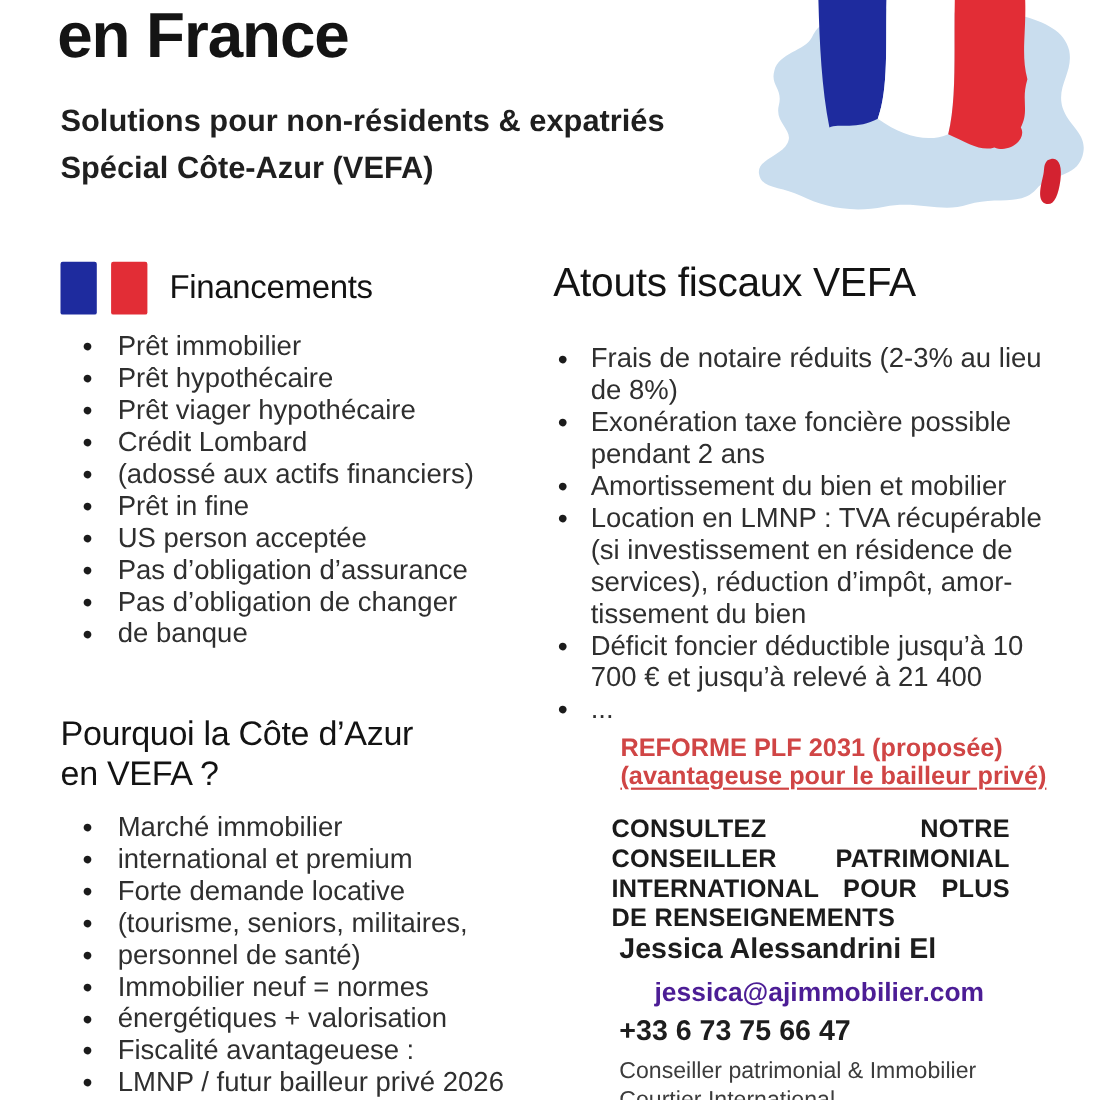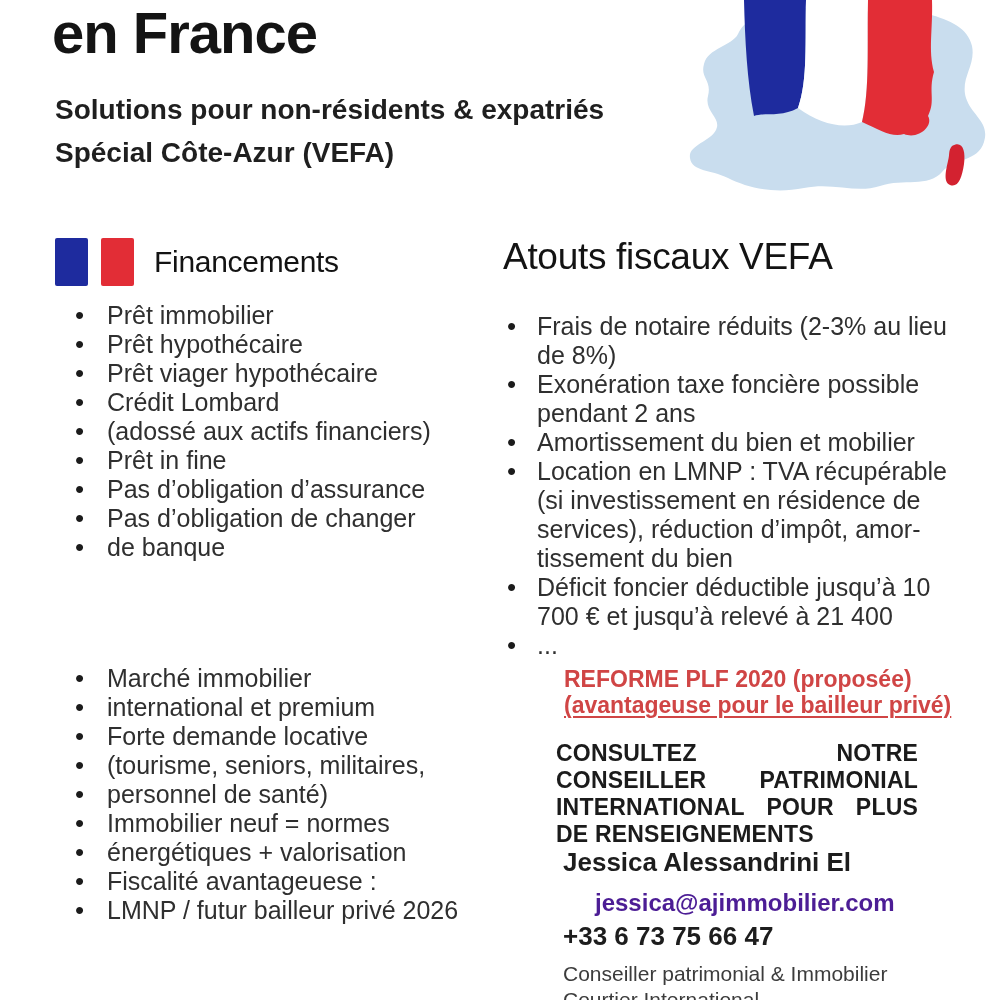--- a/index.html
+++ b/index.html
@@ -83,54 +83,59 @@
     </span>
     <h2 class="sec">Financements</h2>
   </div>
   <ul class="blist">
     <li>Prêt immobilier</li>
     <li>Prêt hypothécaire</li>
     <li>Prêt viager hypothécaire</li>
     <li>Crédit Lombard</li>
     <li>(adossé aux actifs financiers)</li>
     <li>Prêt in fine</li>
+    <li>US person acceptée</li>
     <li>Pas d’obligation d’assurance</li>
     <li>Pas d’obligation de changer</li>
     <li>de banque</li>
   </ul>
 </div>
 
 <div class="abs atouts">
   <h2 class="sec">Atouts fiscaux VEFA</h2>
   <ul class="blist tight">
     <li>Frais de notaire réduits (2-3% au lieu de 8%)</li>
     <li>Exonération taxe foncière possible pendant 2 ans</li>
     <li>Amortissement du bien et mobilier</li>
     <li>Location en LMNP : TVA récupérable (si investissement en résidence de services), réduction d’impôt, amor-tissement du bien</li>
     <li>Déficit foncier déductible jusqu’à 10 700 € et jusqu’à relevé à 21 400</li>
     <li>...</li>
   </ul>
 </div>
 
 <div class="abs pourquoi">
+  <h2 class="sec">
+    <div>Pourquoi la Côte d’Azur</div>
+    <div>en VEFA ?</div>
+  </h2>
   <ul class="blist">
     <li>Marché immobilier</li>
     <li>international et premium</li>
     <li>Forte demande locative</li>
     <li>(tourisme, seniors, militaires,</li>
     <li>personnel de santé)</li>
     <li>Immobilier neuf = normes</li>
     <li>énergétiques + valorisation</li>
     <li>Fiscalité avantageuese :</li>
     <li>LMNP / futur bailleur privé 2026</li>
   </ul>
 </div>
 
 <div class="abs reforme">
-  <div>REFORME PLF 2020 (proposée)</div>
+  <div>REFORME PLF 2031 (proposée)</div>
   <div><span class="underlined">(avantageuse pour le bailleur privé)</span></div>
 </div>
 
 <div class="abs cta">CONSULTEZ NOTRE CONSEILLER PATRIMONIAL INTERNATIONAL POUR PLUS DE RENSEIGNEMENTS</div>
 
 <div class="abs contact">
   <div class="name">Jessica Alessandrini El</div>
   <div class="email">jessica@ajimmobilier.com</div>
   <div class="phone">+33 6 73 75 66 47</div>
   <div class="role">

